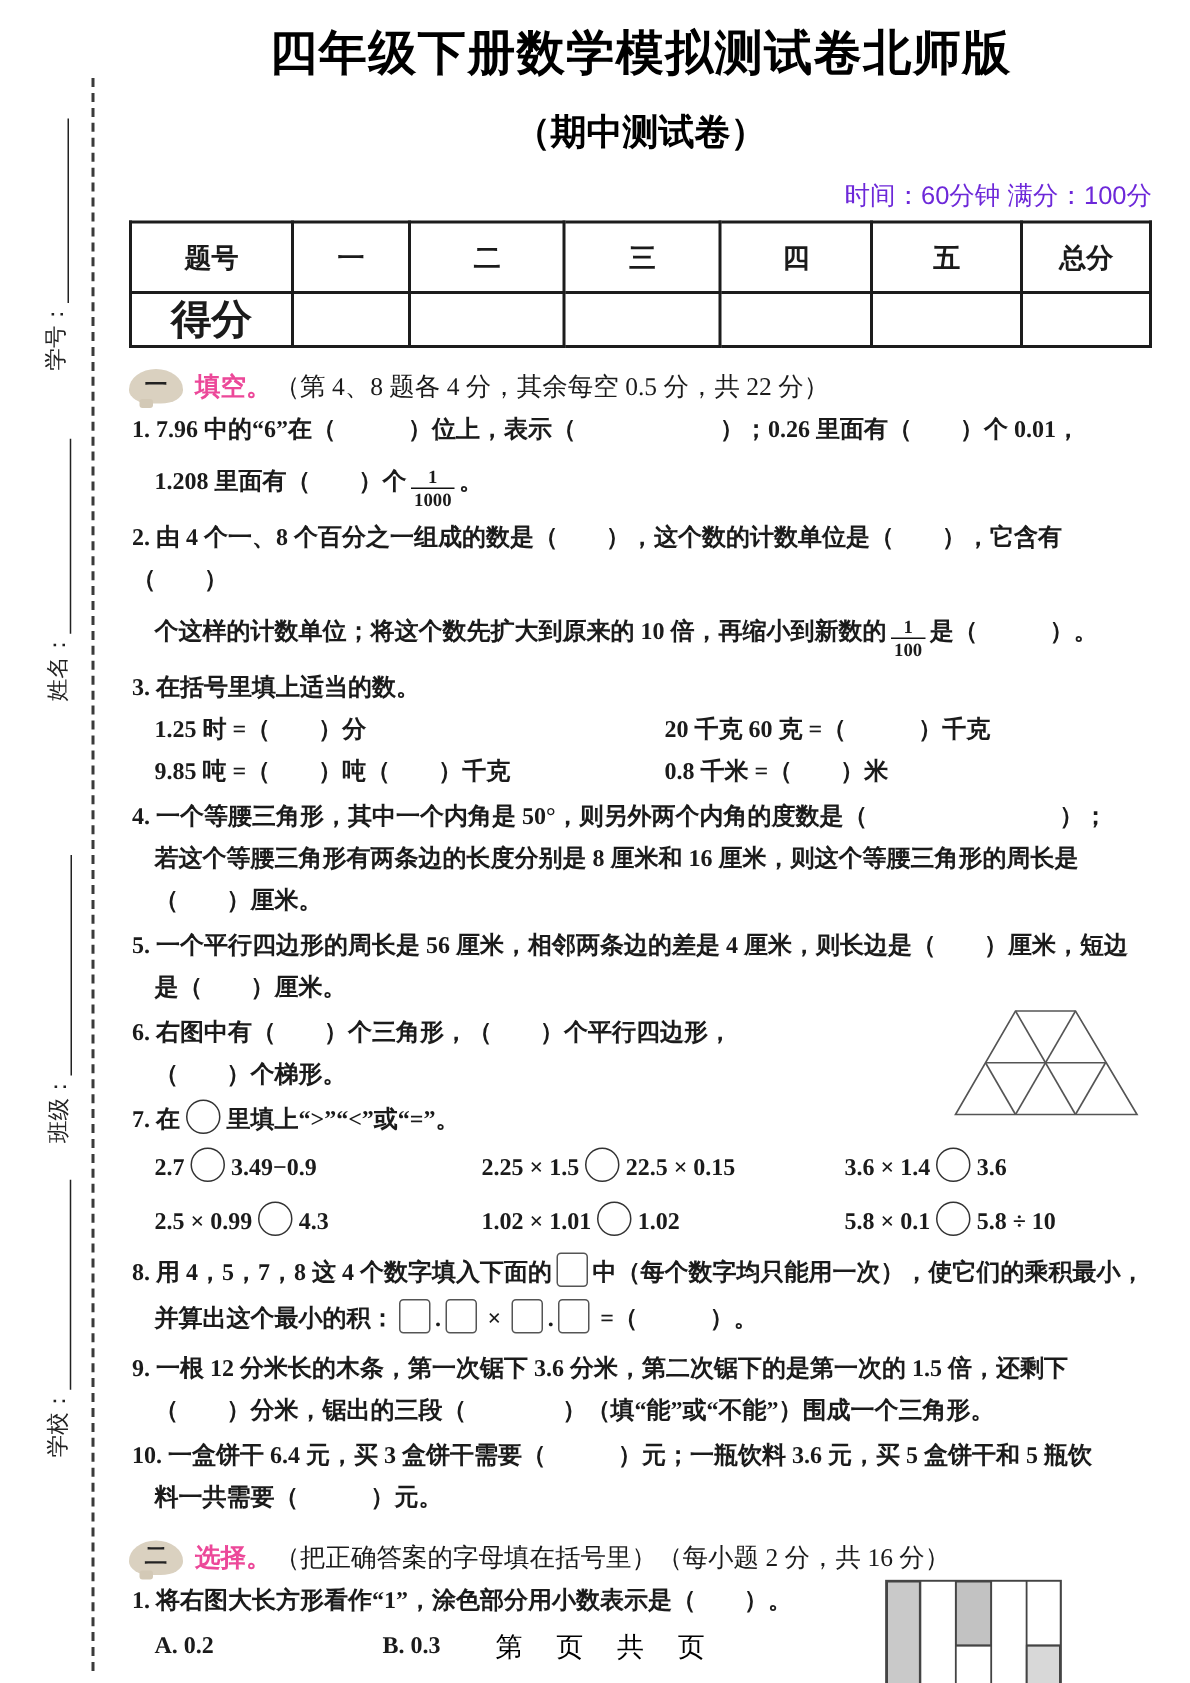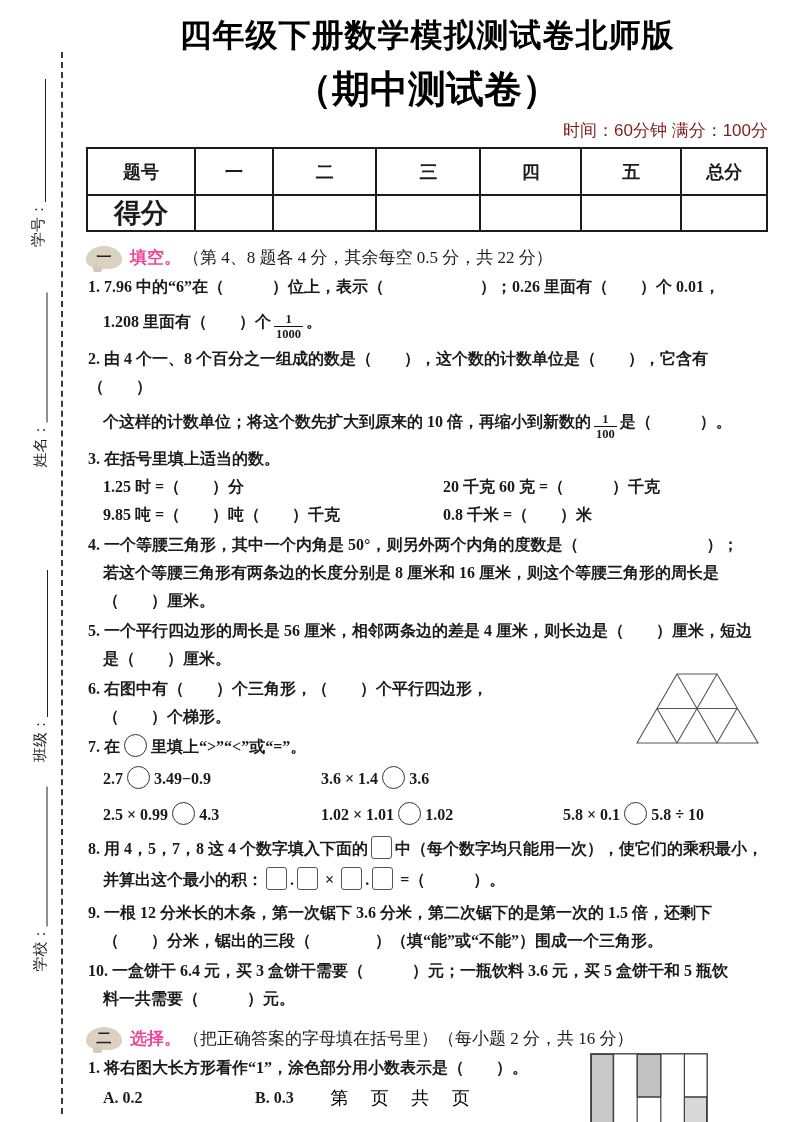--- a/index.html
+++ b/index.html
@@ -20,25 +20,25 @@
   .sf-banji{width:192px;left:-56px;top:649px;}
   .sf-xuexiao{width:185px;left:-53px;top:862px;}
   
   .main{position:absolute;left:86px;top:10px;width:682px;}
   .title{
     text-align:center;font-family:"Liberation Sans","DejaVu Sans",sans-serif;
     font-weight:bold;font-size:32px;line-height:50px;letter-spacing:1px;color:#000;
   }
   .subtitle{
     text-align:center;font-family:"Liberation Sans","DejaVu Sans",sans-serif;
-    font-weight:bold;font-size:38px;line-height:38px;margin-top:10px;color:#000;
+    font-weight:bold;font-size:24px;line-height:38px;margin-top:10px;color:#000;
   }
   .info-line{
     text-align:right;font-family:"Liberation Sans","DejaVu Sans",sans-serif;
-    font-size:17px;margin-top:12px;line-height:22px;color:#7f1d1d;
+    font-size:17px;margin-top:12px;line-height:22px;color:#6d28d9;
   }
   
   table.score{border-collapse:collapse;width:100%;margin-top:5px;table-layout:fixed;}
   table.score td{border:2px solid #1c1c1c;text-align:center;vertical-align:middle;}
   table.score .hrow td{height:43px;font-weight:bold;font-size:18px;}
   table.score .srow td{height:32px;font-weight:bold;font-size:27px;}
   
   .sec-head{margin-top:12px;font-size:17px;line-height:27px;display:flex;align-items:center;}
   .badge{
     position:relative;display:inline-flex;align-items:center;justify-content:center;
@@ -175,20 +175,21 @@
       </g>
     </svg>
   </div>
 
   <div class="q">
     <div class="ln">
       <span>7. 在</span><span class="cmp-circle"></span><span>里填上“&gt;”“&lt;”或“=”。</span>
     </div>
     <div class="grid3">
       <span><span>2.7</span><span class="cmp-circle"></span><span>3.49−0.9</span></span>
+      <span><span>2.25 × 1.5</span><span class="cmp-circle"></span><span>22.5 × 0.15</span></span>
       <span><span>3.6 × 1.4</span><span class="cmp-circle"></span><span>3.6</span></span>
     </div>
     <div class="grid3">
       <span><span>2.5 × 0.99</span><span class="cmp-circle"></span><span>4.3</span></span>
       <span><span>1.02 × 1.01</span><span class="cmp-circle"></span><span>1.02</span></span>
       <span><span>5.8 × 0.1</span><span class="cmp-circle"></span><span>5.8 ÷ 10</span></span>
     </div>
   </div>
 
   <div class="q">

